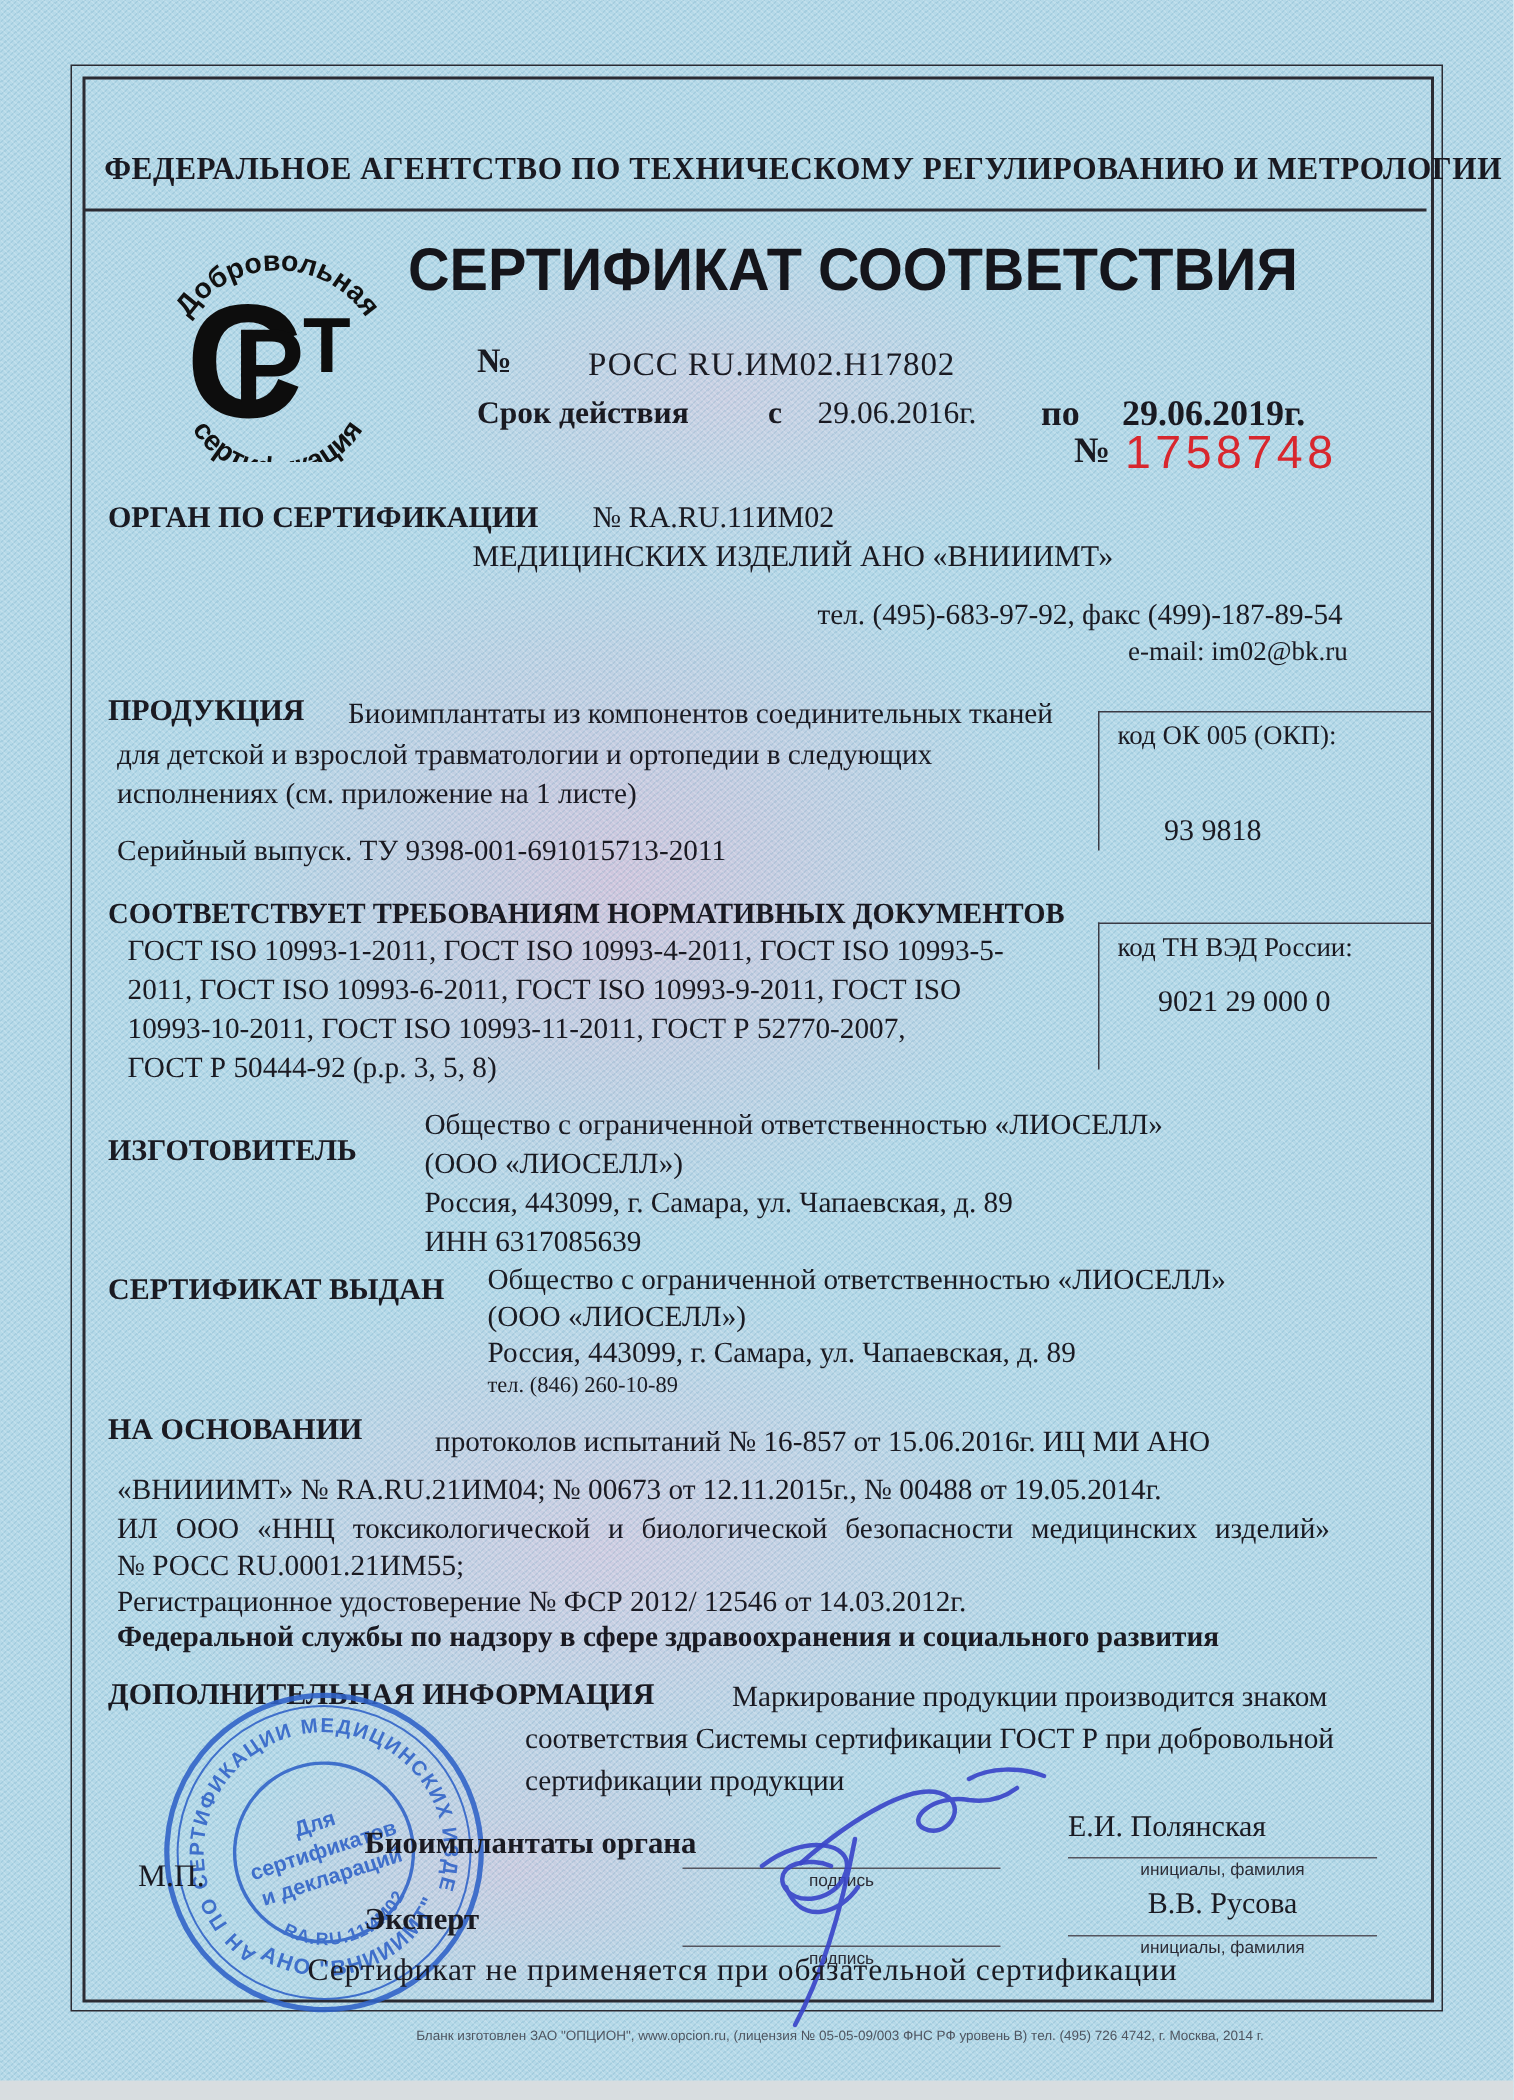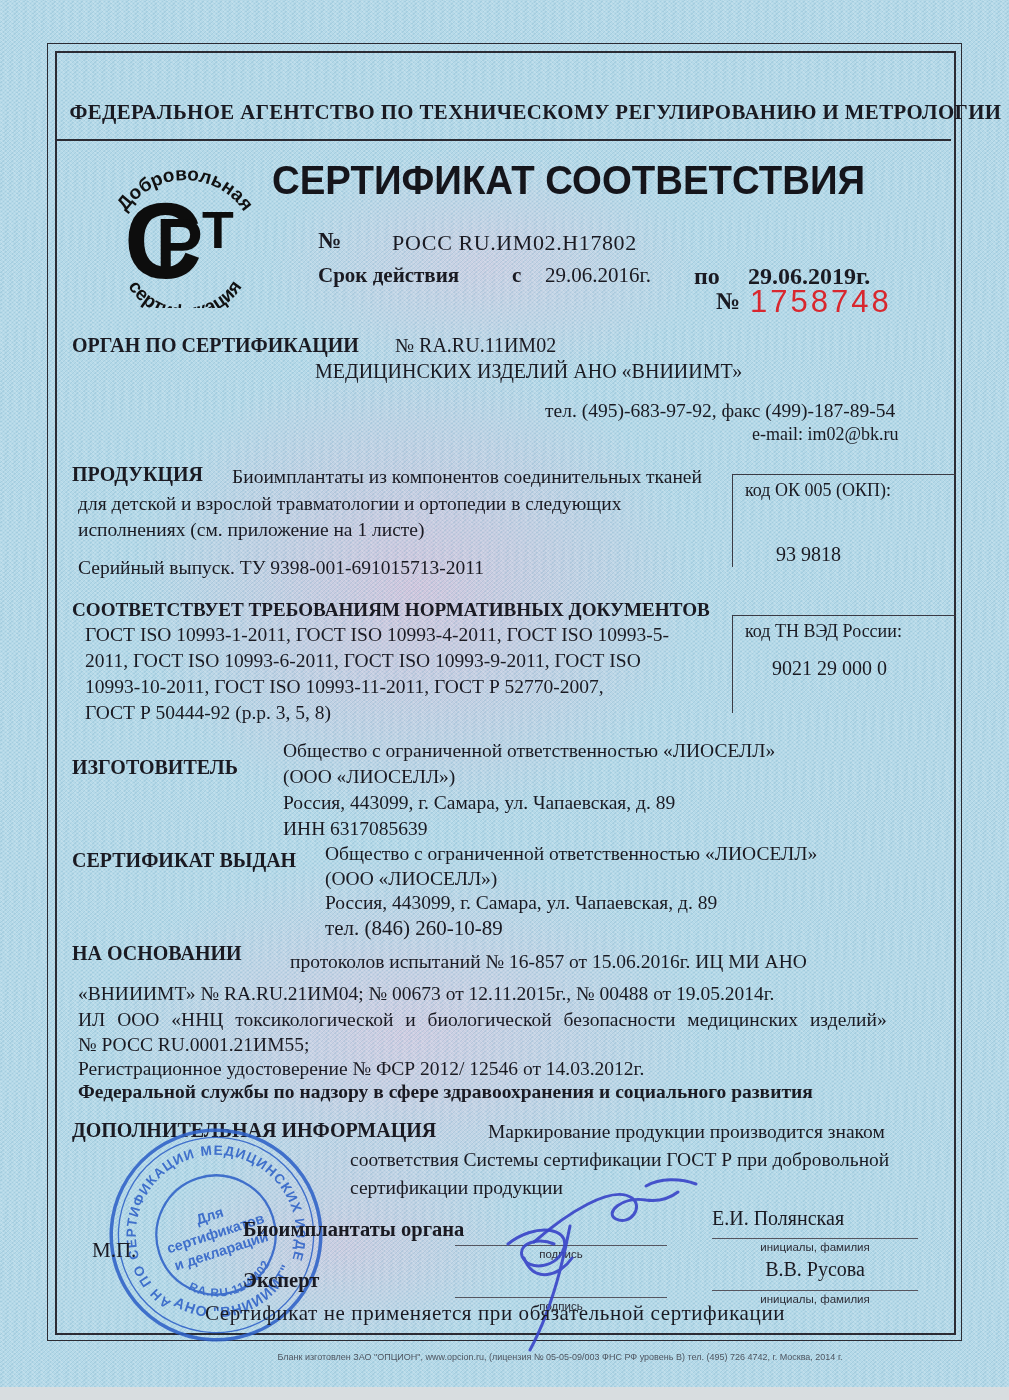--- a/index.html
+++ b/index.html
@@ -94,21 +94,21 @@
   <div class="t b" style="left:72px;top:756px;font-size:20px;">ИЗГОТОВИТЕЛЬ</div>
   <div class="t" style="left:283px;top:740px;font-size:19.5px;">Общество с ограниченной ответственностью «ЛИОСЕЛЛ»</div>
   <div class="t" style="left:283px;top:766px;font-size:19.5px;">(ООО «ЛИОСЕЛЛ»)</div>
   <div class="t" style="left:283px;top:792px;font-size:19.5px;">Россия, 443099, г. Самара, ул. Чапаевская, д. 89</div>
   <div class="t" style="left:283px;top:818px;font-size:19.5px;">ИНН 6317085639</div>
 
   <div class="t b" style="left:72px;top:849px;font-size:20px;">СЕРТИФИКАТ ВЫДАН</div>
   <div class="t" style="left:325px;top:843px;font-size:19.5px;">Общество с ограниченной ответственностью «ЛИОСЕЛЛ»</div>
   <div class="t" style="left:325px;top:868px;font-size:19.5px;">(ООО «ЛИОСЕЛЛ»)</div>
   <div class="t" style="left:325px;top:892px;font-size:19.5px;">Россия, 443099, г. Самара, ул. Чапаевская, д. 89</div>
-  <div class="t" style="left:325px;top:916px;font-size:21px;">тел. (846) 260-10-89</div>
+  <div class="t" style="left:325px;top:916px;font-size:15px;">тел. (846) 260-10-89</div>
 
   <div class="t b" style="left:72px;top:942px;font-size:20px;">НА ОСНОВАНИИ</div>
   <div class="t" style="left:290px;top:951px;font-size:19.5px;">протоколов испытаний № 16-857 от 15.06.2016г.  ИЦ МИ АНО</div>
   <div class="t" style="left:78px;top:983px;font-size:19.5px;">«ВНИИИМТ» № RA.RU.21ИМ04; № 00673 от 12.11.2015г., № 00488 от 19.05.2014г.</div>
   <div class="t" style="left:78px;top:1009px;font-size:19.5px;word-spacing:7px;">ИЛ ООО «ННЦ токсикологической и биологической безопасности медицинских изделий»</div>
   <div class="t" style="left:78px;top:1034px;font-size:19.5px;">№ РОСС RU.0001.21ИМ55;</div>
   <div class="t" style="left:78px;top:1058px;font-size:19.5px;">Регистрационное удостоверение  № ФСР 2012/ 12546 от 14.03.2012г.</div>
   <div class="t" style="left:78px;top:1081px;font-size:19.5px;font-weight:bold;">Федеральной службы по надзору в сфере здравоохранения и социального развития</div>
 
   <div class="t b" style="left:72px;top:1119px;font-size:20px;">ДОПОЛНИТЕЛЬНАЯ ИНФОРМАЦИЯ</div>

